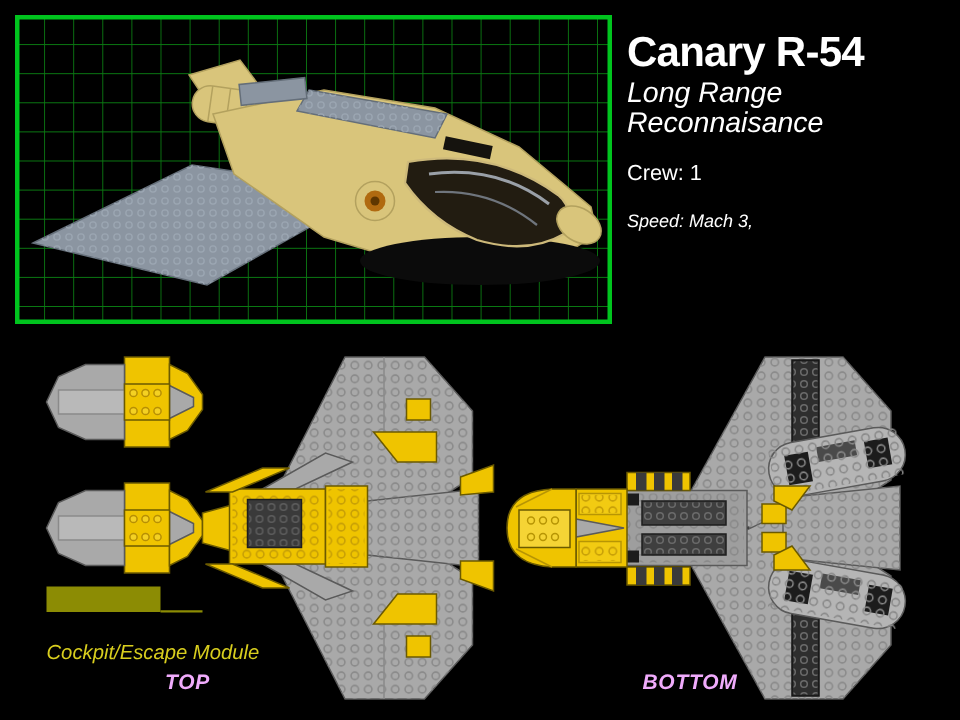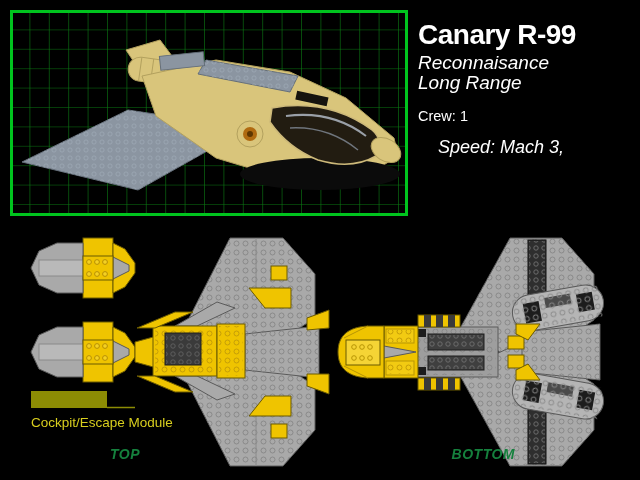--- a/index.html
+++ b/index.html
@@ -5,28 +5,28 @@
   html,body{margin:0;padding:0;background:#000;}
   .stage{position:relative;width:640px;height:480px;background:#000;overflow:hidden;
          font-family:"Liberation Sans",sans-serif;}
   .photo-panel{position:absolute;left:10px;top:10px;width:398px;height:206px;}
   .info{position:absolute;left:418px;top:20px;width:220px;color:#fff;}
   .title{font-size:28px;font-weight:bold;line-height:1.05;letter-spacing:-0.5px;}
   .subtitle{font-size:19px;font-style:italic;line-height:1.0;margin-top:4px;}
   .subtitle div{margin-bottom:1px;}
   .specs{margin-top:16px;font-size:14.5px;line-height:17.5px;}
   .indent-cam{padding-left:64px;}
-  .speed{margin-top:13px;font-size:18px;font-style:italic;line-height:17.5px;margin-left:20px;}
+  .speed{margin-top:13px;font-size:12px;font-style:italic;line-height:17.5px;}
   .indent-speed{padding-left:50px;}
   .top-view{position:absolute;left:25px;top:230px;width:310px;height:242px;}
   .bottom-view{position:absolute;left:332px;top:228px;width:300px;height:250px;}
-  .legend-label{position:absolute;left:31px;top:415px;color:#d8ce1e;font-size:13.5px;text-align:center;}
-  .view-label{position:absolute;color:#15803d;font-weight:bold;font-style:italic;font-size:14px;letter-spacing:.5px;}
+  .legend-label{position:absolute;left:31px;top:427px;color:#d8ce1e;font-style:italic;font-size:13.5px;text-align:center;}
+  .view-label{position:absolute;color:#f0abfc;font-weight:bold;font-style:italic;font-size:14px;letter-spacing:.5px;}
   .top-label{left:95px;top:446px;width:60px;text-align:center;}
-  .bottom-label{left:405px;top:446px;width:110px;text-align:right;}
+  .bottom-label{left:405px;top:446px;width:110px;text-align:center;}
 </style>
 </head>
 <body>
 
 <div class="stage">
 
   <div class="photo-panel">
     <svg width="398" height="206" viewBox="0 0 398 206">
       <defs>
         <pattern id="grd" width="19.4" height="19.4" patternUnits="userSpaceOnUse">
@@ -73,24 +73,24 @@
         <path d="M262,98 Q318,88 362,120 Q374,130 366,146 Q342,160 308,150 Q278,138 260,112 Z" fill="#221c11" stroke="#cdb97a" stroke-width="1.5"></path>
         <path d="M276,106 Q322,100 356,126" stroke="#9aa0a8" stroke-width="2" fill="none"></path>
         <path d="M280,118 Q318,116 348,140" stroke="#6f757d" stroke-width="1.5" fill="none"></path>
 
         <ellipse cx="376" cy="140" rx="16" ry="11" transform="rotate(32 376 140)" fill="#d9c57b" stroke="#b3a15e"></ellipse>
       </g>
     </svg>
   </div>
 
   <div class="info">
-    <div class="title">Canary R-99</div>
+    <div class="title">Canary R-54</div>
     <div class="subtitle">
+      <div>Long Range</div>
       <div>Reconnaisance</div>
-      <div>Long Range</div>
     </div>
     <div class="specs">
       <div>Crew: 1</div>
     </div>
     <div class="speed">
       <div>Speed: Mach 3,</div>
     </div>
   </div>
 
   <svg class="top-view" viewBox="0 0 310 242">

